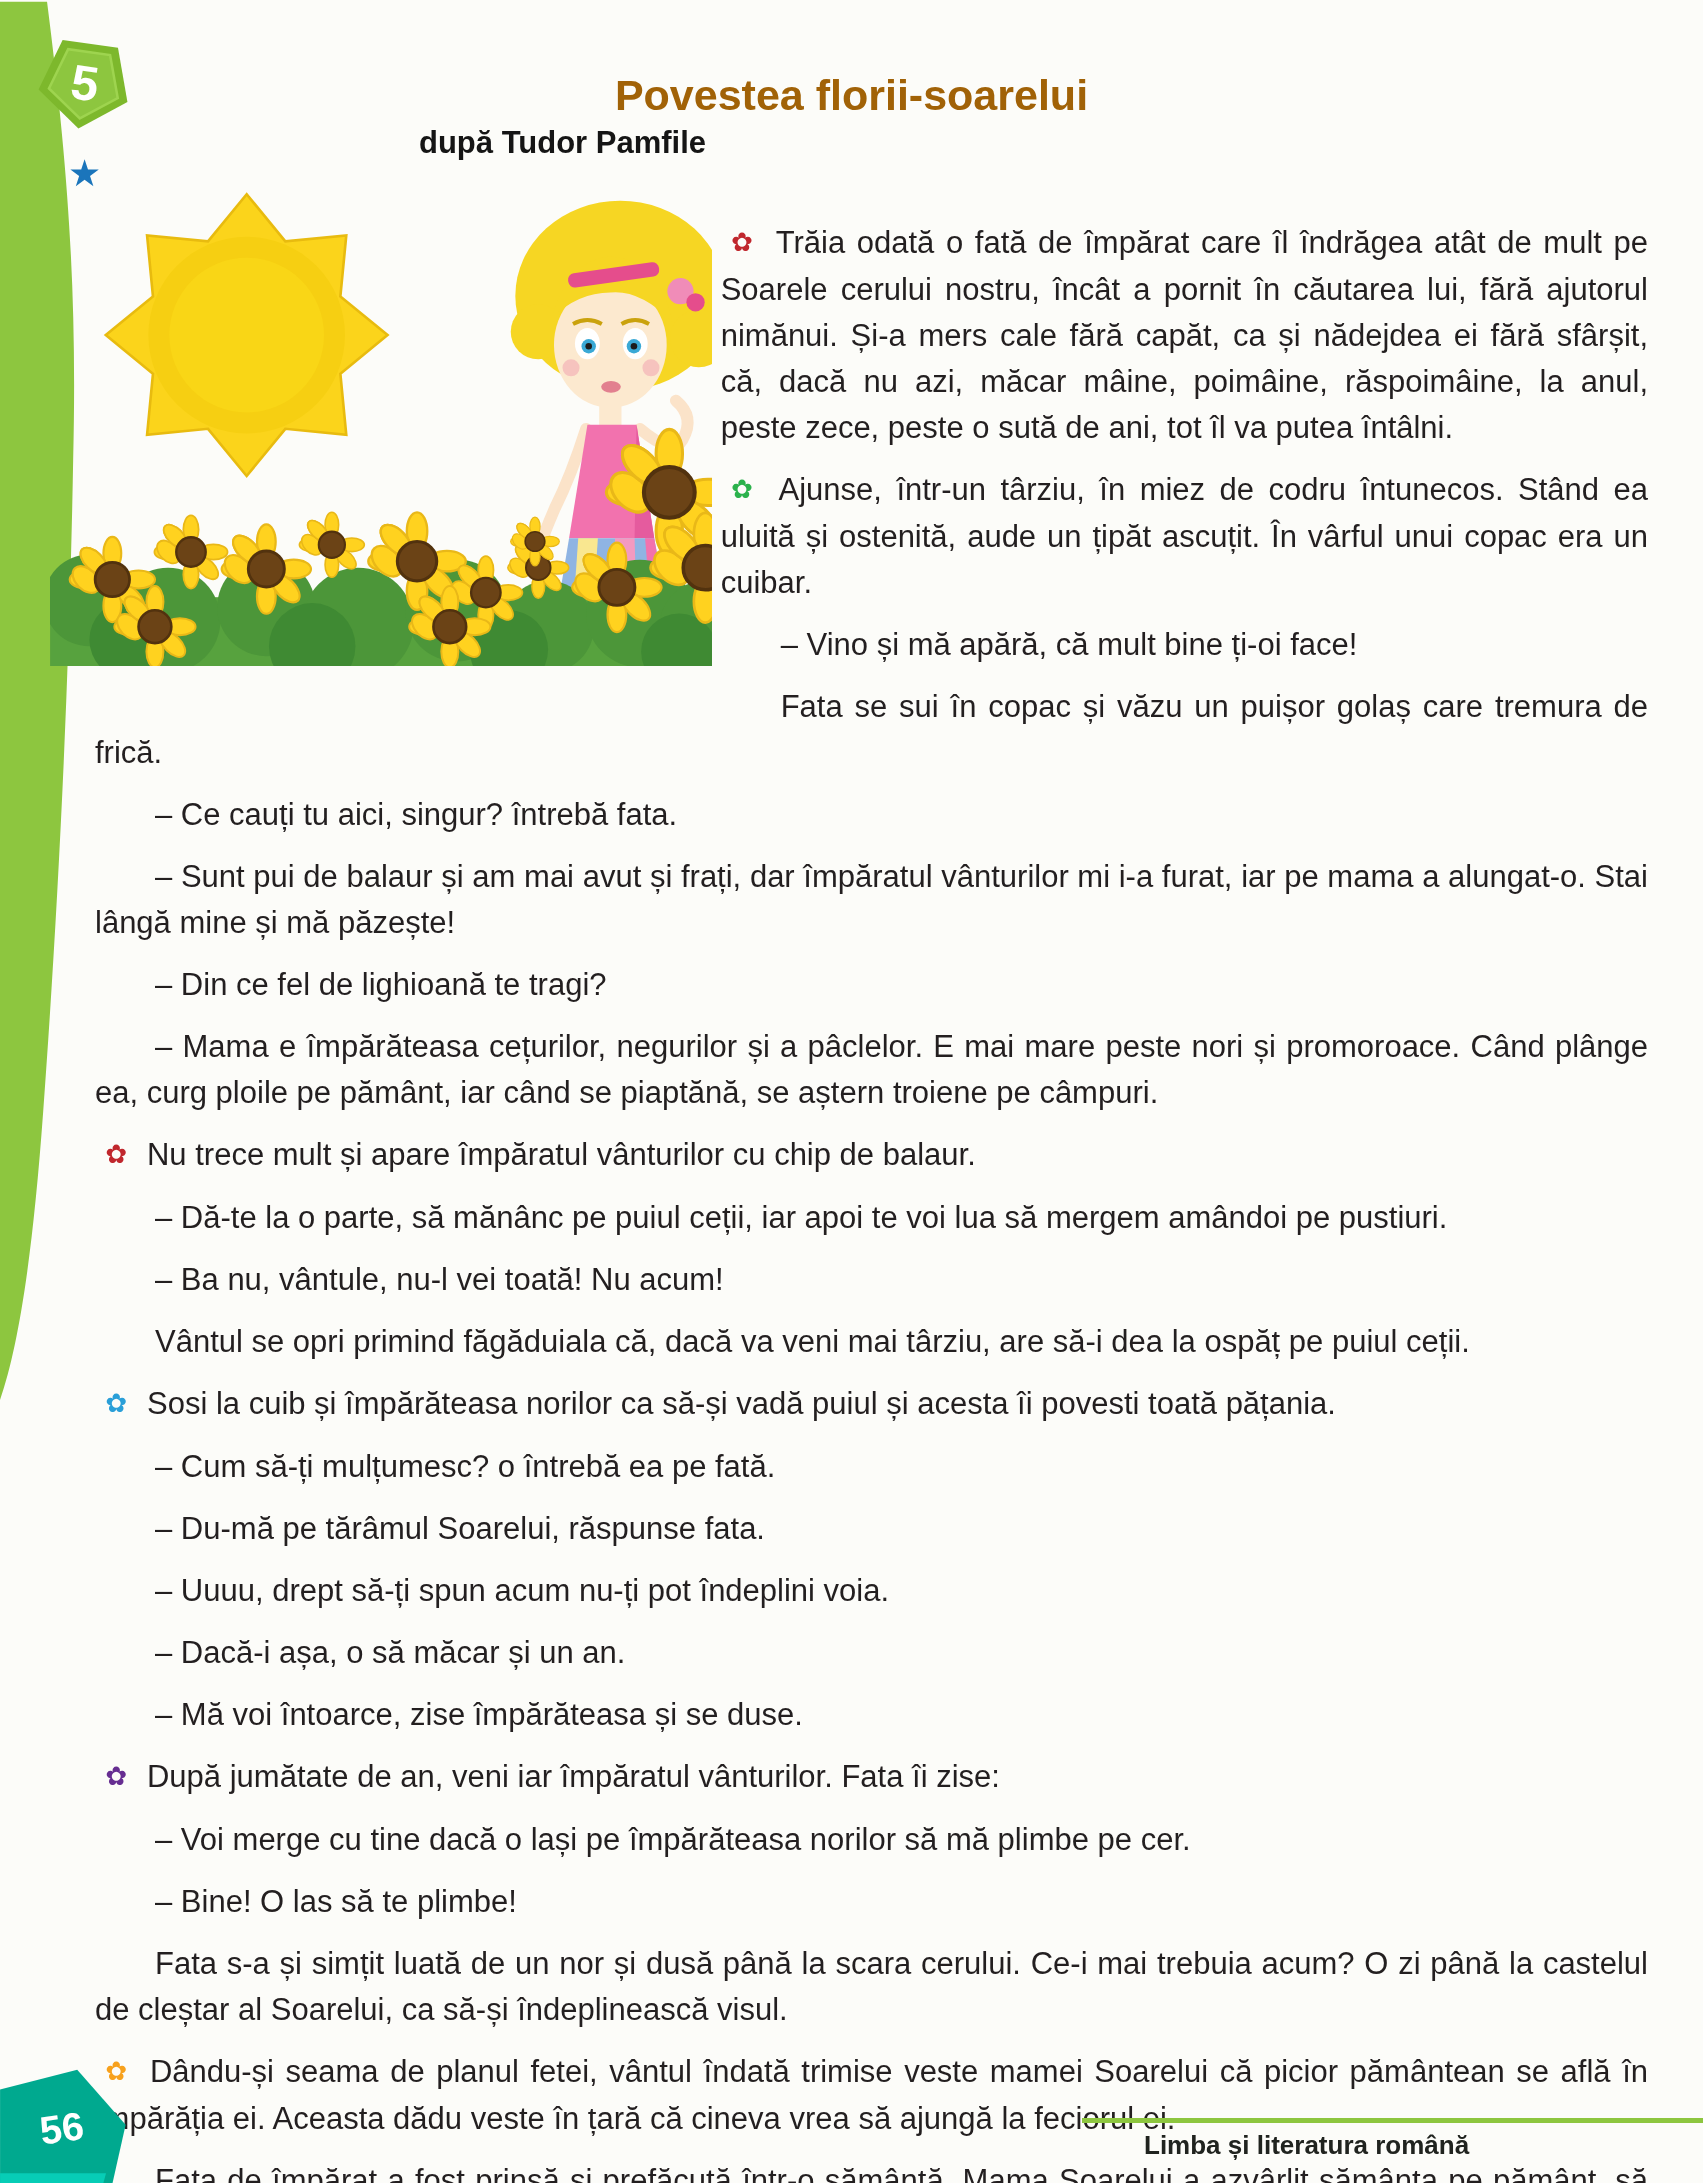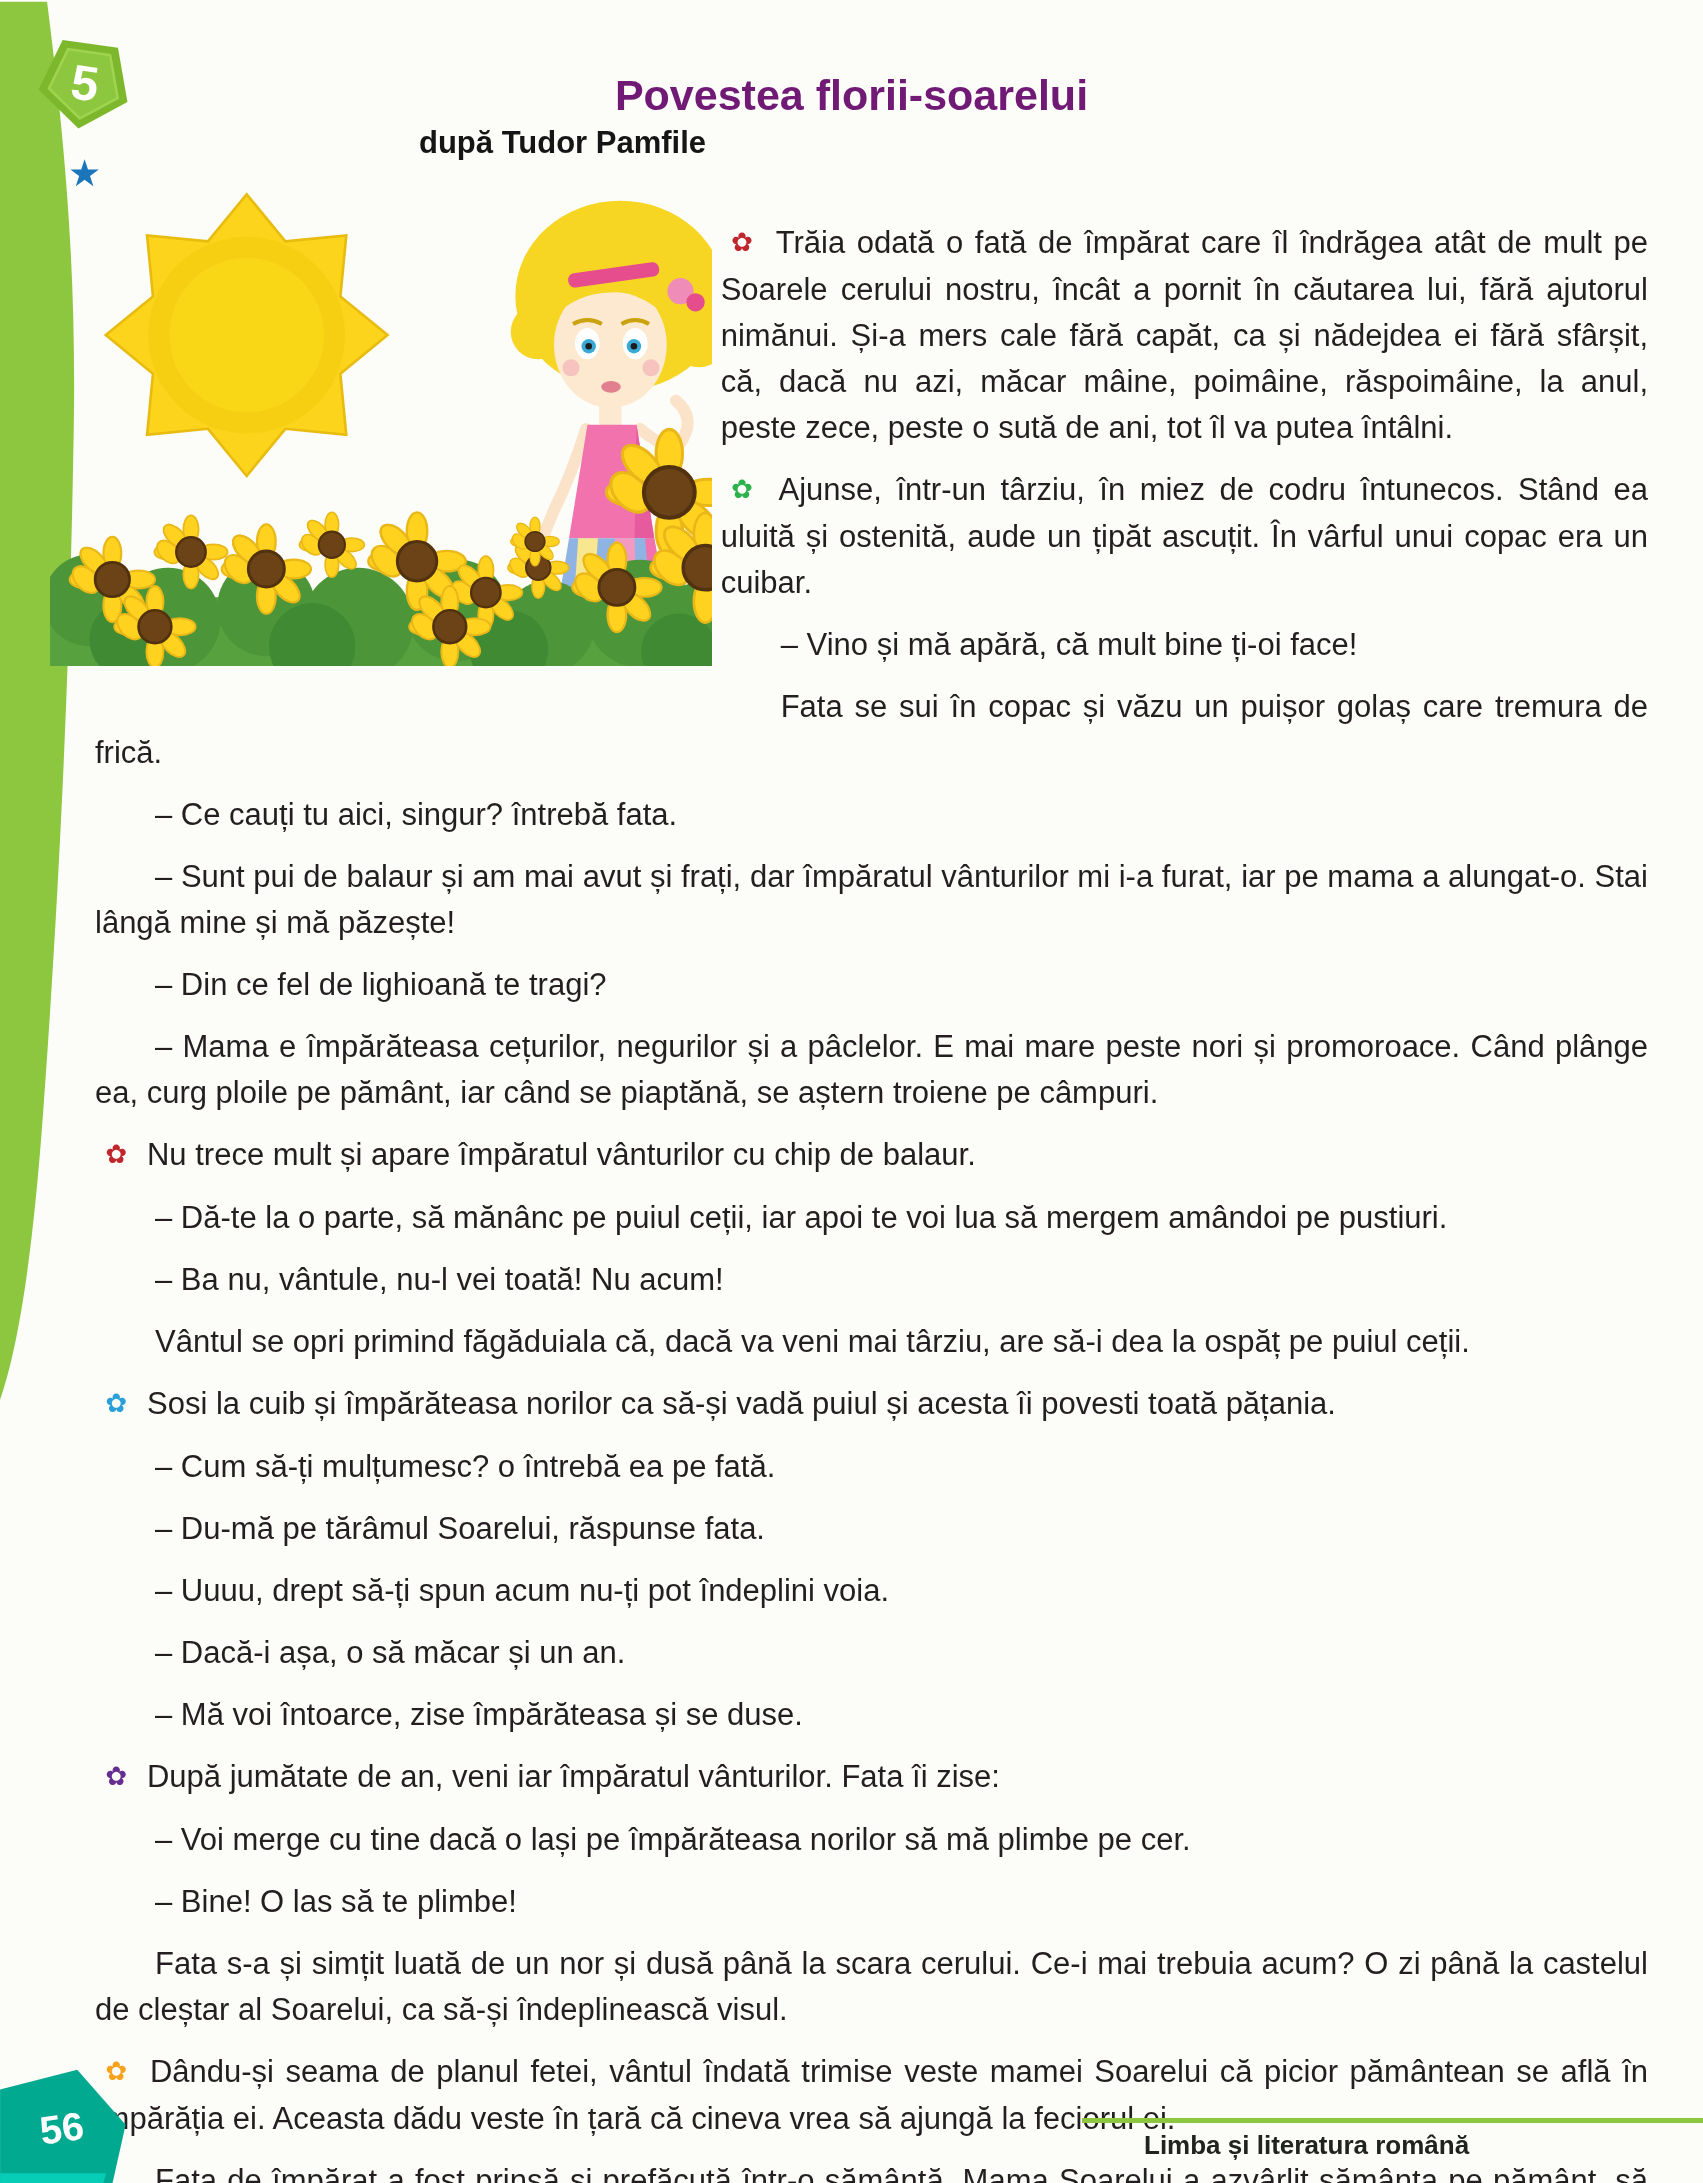--- a/index.html
+++ b/index.html
@@ -7,21 +7,21 @@
         font-family:"Liberation Sans",sans-serif;color:#231f20;}
   
   .left-band{position:absolute;left:0;top:0;width:98px;height:1441px;pointer-events:none;}
   
   .badge{position:absolute;left:34px;top:29px;width:102px;height:105px;}
   .badge text{font-family:"Liberation Sans",sans-serif;font-weight:bold;}
   
   .star{position:absolute;left:68px;top:155px;font-size:37px;color:#1b75bb;line-height:1;}
   
   .title{margin:0;padding-top:71px;text-align:center;font-size:43px;font-weight:bold;
-         color:#701a75;letter-spacing:0px;line-height:1.12;}
+         color:#a16207;letter-spacing:0px;line-height:1.12;}
   .subtitle{margin:5.2px 0 0 0;width:100%;box-sizing:border-box;padding-left:419px;
             text-align:left;font-size:31px;font-weight:bold;color:#151515;line-height:1.2;}
   
   .story{margin:58px 39px 0 79px;}
   .illustration-float{float:left;width:622px;height:459px;margin:0 19.7px 6.6px 0;position:relative;}
   .illustration-float svg{position:absolute;left:-29.5px;top:-52px;}
   .para{margin:16px;font-size:31px;line-height:46px;text-align:justify;}
   .para.indent{text-indent:60px;}
   .para.bulleted{text-indent:10.5px;}
   .bullet{font-size:26px;margin-right:19.7px;position:relative;top:-2px;

